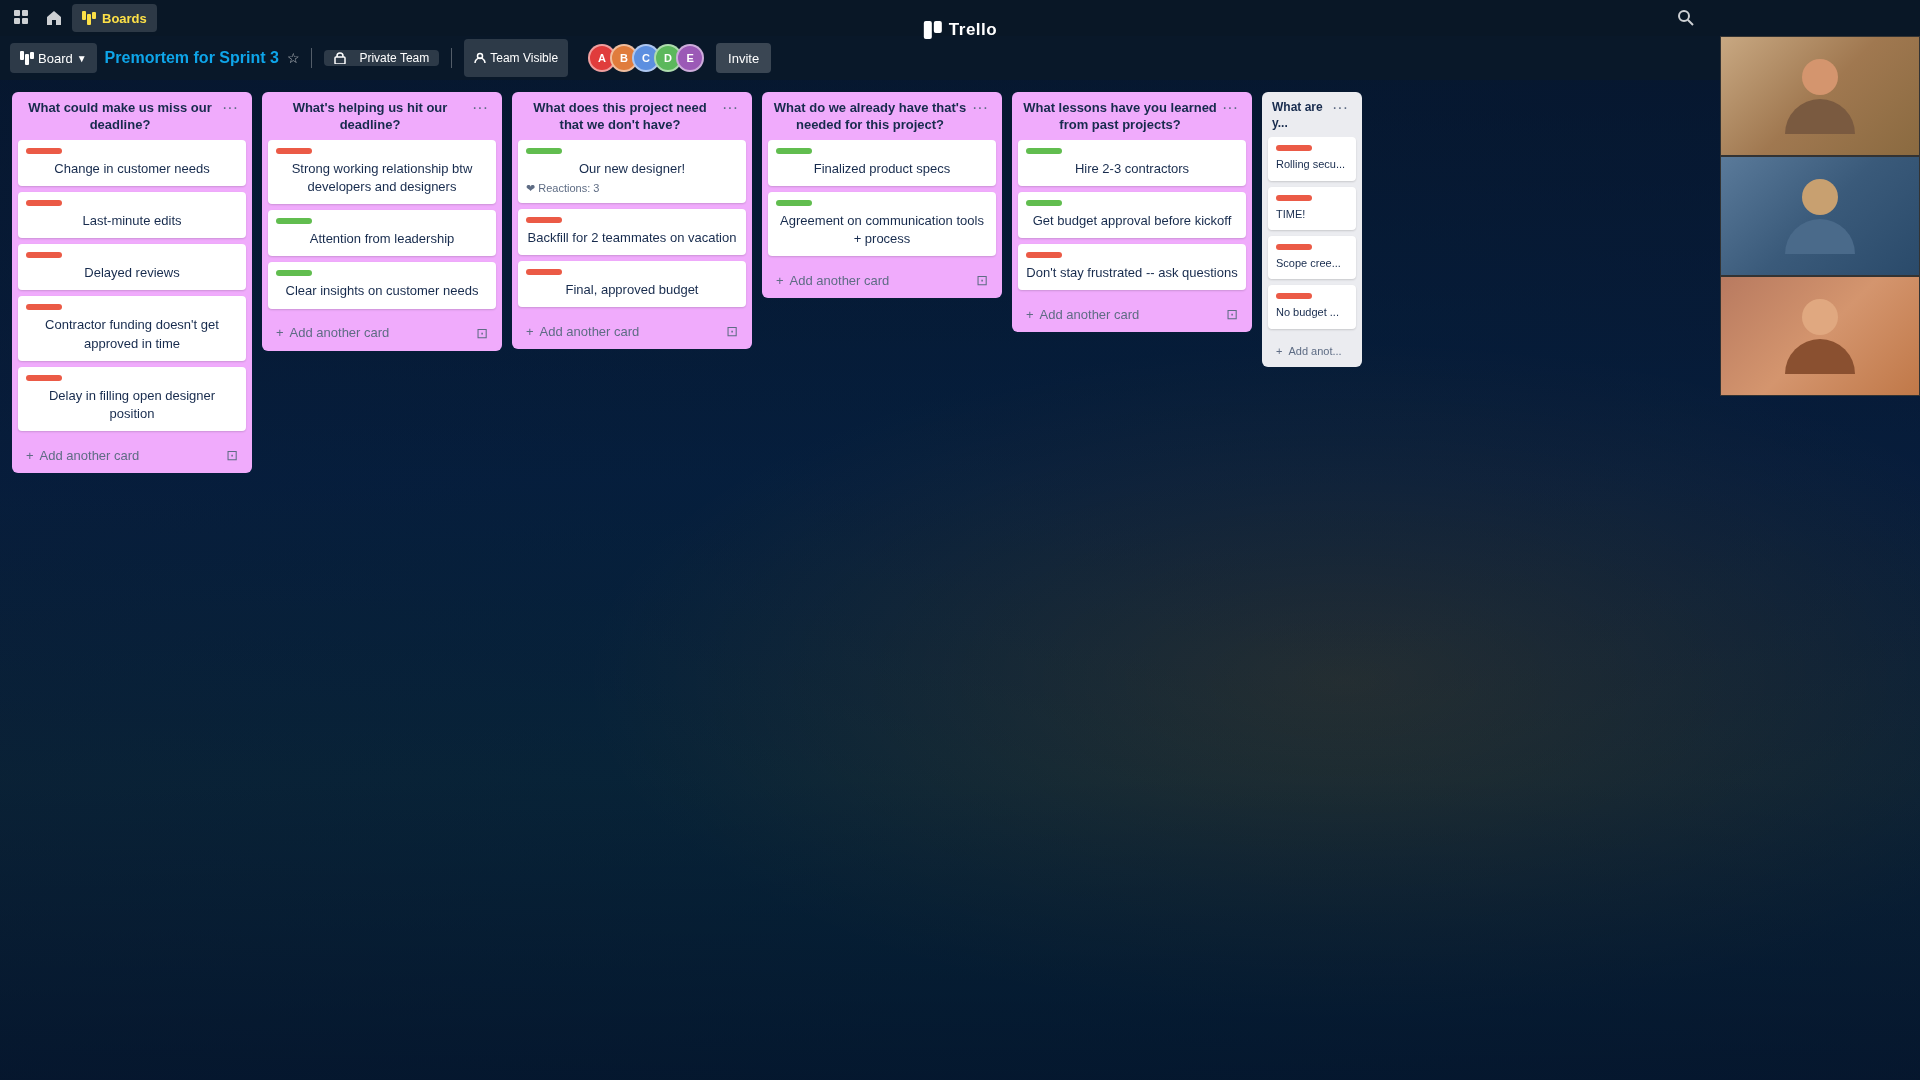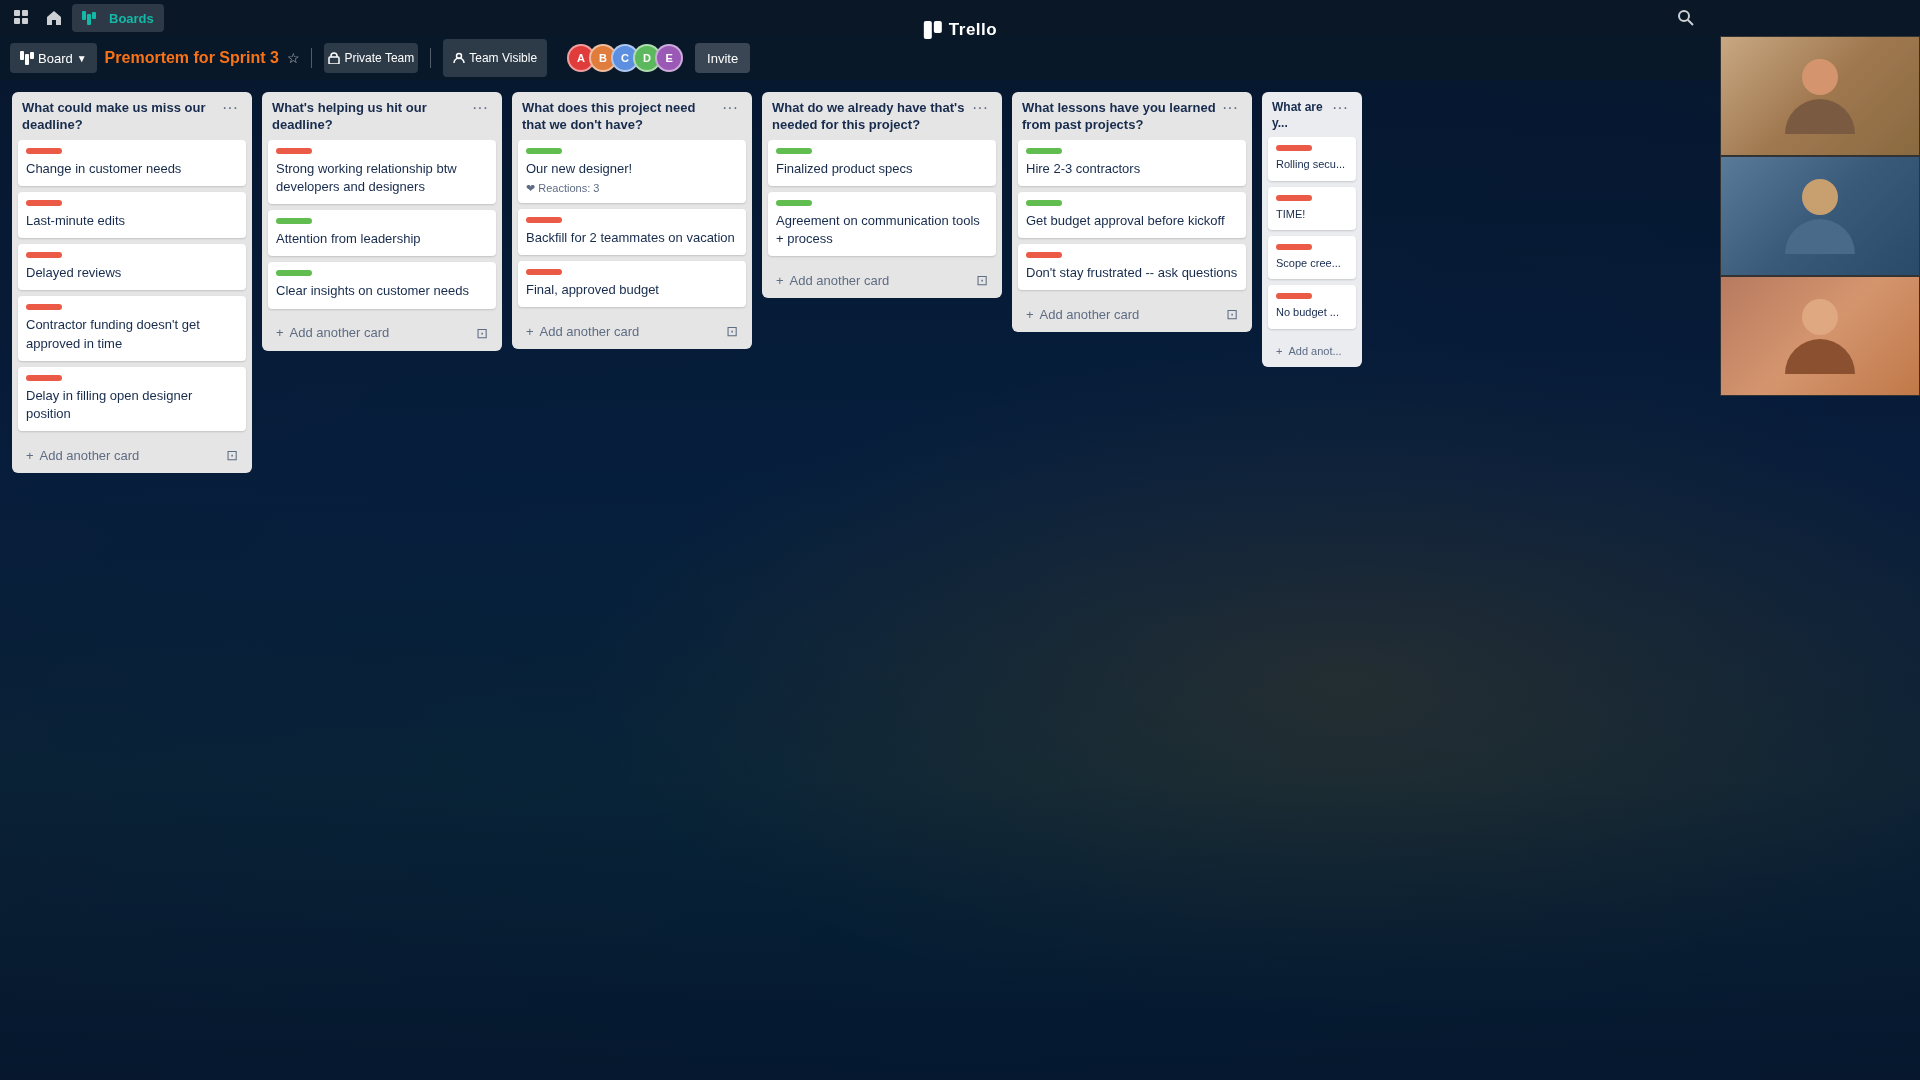--- a/index.html
+++ b/index.html
@@ -20,24 +20,24 @@
       color: rgba(255,255,255,0.8);
       border-radius: 4px;
       cursor: pointer;
       font-size: 14px;
     }
     .boards-btn {
       height: 28px;
       background: rgba(255,255,255,0.15);
       border-radius: 4px;
       padding: 0 10px;
-      color: #14b8a6;
+      color: #fde047;
       font-size: 13px;
       font-weight: 600;
-      display: flex; align-items: center; gap: 13px;
+      display: flex; align-items: center; gap: 6px;
       cursor: pointer;
     }
     .topbar-search {
       margin-left: auto;
       width: 28px; height: 28px;
       display: flex; align-items: center; justify-content: center;
       color: rgba(255,255,255,0.8);
       cursor: pointer;
     }
 
@@ -55,34 +55,34 @@
       background: rgba(255,255,255,0.15);
       border-radius: 4px;
       padding: 0 10px;
       color: white;
       font-size: 13px;
       display: flex; align-items: center; gap: 4px;
       cursor: pointer;
       justify-content: center;
     }
     .board-title {
-      color: #f97316;
+      color: #0ea5e9;
       font-size: 16px;
       font-weight: 700;
     }
     .star-icon { color: rgba(255,255,255,0.7); cursor: pointer; font-size: 14px; }
     .divider-v { width: 1px; height: 20px; background: rgba(255,255,255,0.3); margin: 0 4px; }
     .private-badge {
-      height: 30px;
+      height: 16px;
       background: rgba(255,255,255,0.15);
       border-radius: 4px;
-      padding: 0 4px;
+      padding: 0 10px;
       color: white;
       font-size: 12px;
-      display: flex; align-items: center; gap: 4px;
+      display: flex; align-items: center; gap: 13px;
       cursor: pointer;
     }
     .team-visible-btn {
       height: 38px;
       background: rgba(255,255,255,0.15);
       border-radius: 4px;
       padding: 0 10px;
       color: white;
       font-size: 12px;
       display: flex; align-items: center; gap: 4px;
@@ -133,28 +133,29 @@
       left: 0; right: 0; bottom: 0;
       overflow-x: auto;
       display: flex;
       align-items: flex-start;
       padding: 12px;
       gap: 10px;
     }
 
     
     .list {
-      background: #e5e5e5;
+      background: #f0abfc;
       border-radius: 6px;
       width: 240px;
       min-width: 240px;
       max-height: calc(100vh - 100px);
       display: flex;
       flex-direction: column;
       flex-shrink: 0;
+      text-align: center;
     }
     .list-header {
       padding: 8px 10px 6px;
       display: flex;
       justify-content: space-between;
       align-items: flex-start;
     }
     .list-title {
       font-size: 13px;
       font-weight: 700;

